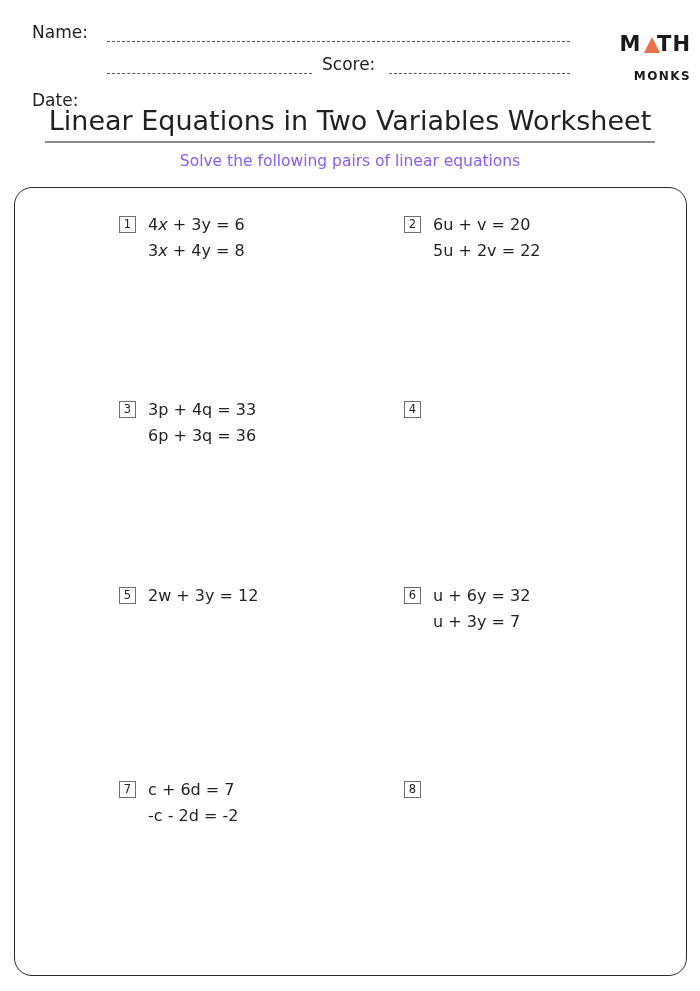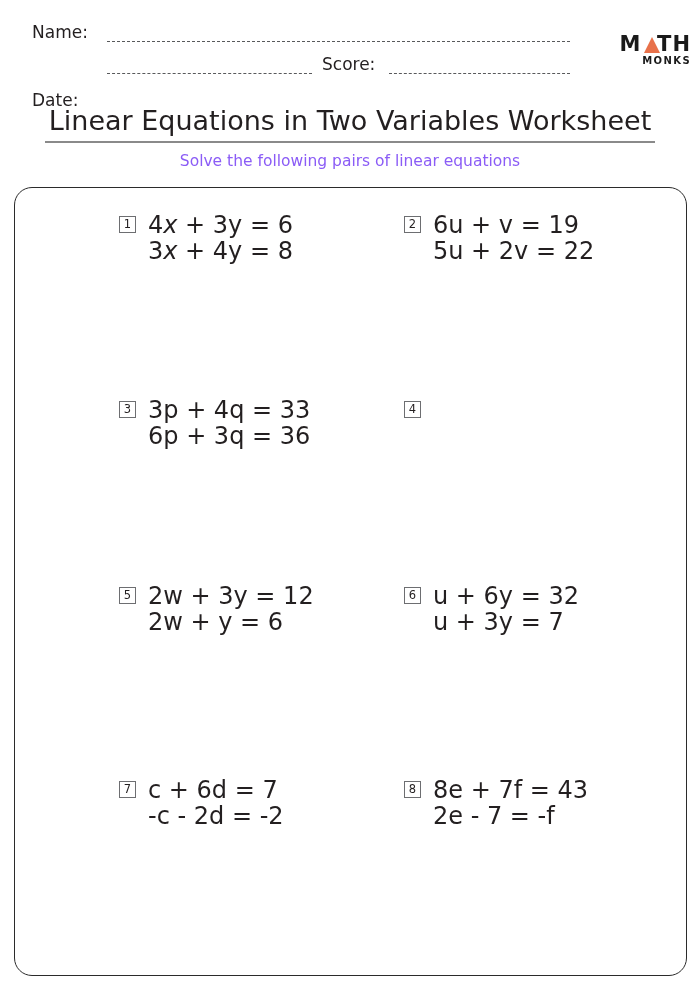--- a/index.html
+++ b/index.html
@@ -80,25 +80,25 @@
     top: 3px;
     width: 0; height: 0;
     border-left: 8px solid transparent;
     border-right: 8px solid transparent;
     border-bottom: 16px solid #e8714a;
   }
   #logo-monks {
     display: block;
     font-family: "DejaVu Sans", "Liberation Sans", sans-serif;
     font-weight: bold;
-    font-size: 10px;
+    font-size: 12px;
     line-height: 12px;
     letter-spacing: 1.4px;
     color: #1a1a1a;
-    margin-top: 0;
+    margin-top: 15px;
   }
 
   
   #title-block {
     position: absolute;
     left: 0;
     top: 104px;
     width: 700px;
     text-align: center;
   }
@@ -161,21 +161,21 @@
     font-size: 11.5px;
     line-height: 15px;
     text-align: center;
     color: #231f20;
     margin-top: 4px;
     margin-right: 12px;
     font-family: "DejaVu Sans", "Liberation Sans", sans-serif;
   }
 
   .eqs {
-    font-size: 24px;
+    font-size: 16px;
     line-height: 26px;
     color: #231f20;
     white-space: nowrap;
   }
   .eq { display: block; }
   .eq em { font-style: italic; }
 </style>
 </head>
 <body>
 
@@ -208,42 +208,41 @@
       <div class="num-box">1</div>
       <div class="eqs">
         <span class="eq">4<em>x</em> + 3y = 6</span>
         <span class="eq">3<em>x</em> + 4y = 8</span>
       </div>
     </div>
 
     <div class="problem col-b row-1">
       <div class="num-box">2</div>
       <div class="eqs">
-        <span class="eq">6u + v = 19</span>
+        <span class="eq">6u + v = 20</span>
         <span class="eq">5u + 2v = 22</span>
       </div>
     </div>
 
     <div class="problem col-a row-2">
       <div class="num-box">3</div>
       <div class="eqs">
         <span class="eq">3p + 4q = 33</span>
         <span class="eq">6p + 3q = 36</span>
       </div>
     </div>
 
     <div class="problem col-b row-2">
       <div class="num-box">4</div>
     </div>
 
     <div class="problem col-a row-3">
       <div class="num-box">5</div>
       <div class="eqs">
         <span class="eq">2w + 3y = 12</span>
-        <span class="eq">2w + y = 6</span>
       </div>
     </div>
 
     <div class="problem col-b row-3">
       <div class="num-box">6</div>
       <div class="eqs">
         <span class="eq">u + 6y = 32</span>
         <span class="eq">u + 3y = 7</span>
       </div>
     </div>
@@ -251,20 +250,16 @@
     <div class="problem col-a row-4">
       <div class="num-box">7</div>
       <div class="eqs">
         <span class="eq">c + 6d = 7</span>
         <span class="eq">-c - 2d = -2</span>
       </div>
     </div>
 
     <div class="problem col-b row-4">
       <div class="num-box">8</div>
-      <div class="eqs">
-        <span class="eq">8e + 7f = 43</span>
-        <span class="eq">2e - 7 = -f</span>
-      </div>
     </div>
 
   </div>
 </div>
 
 </body></html>

